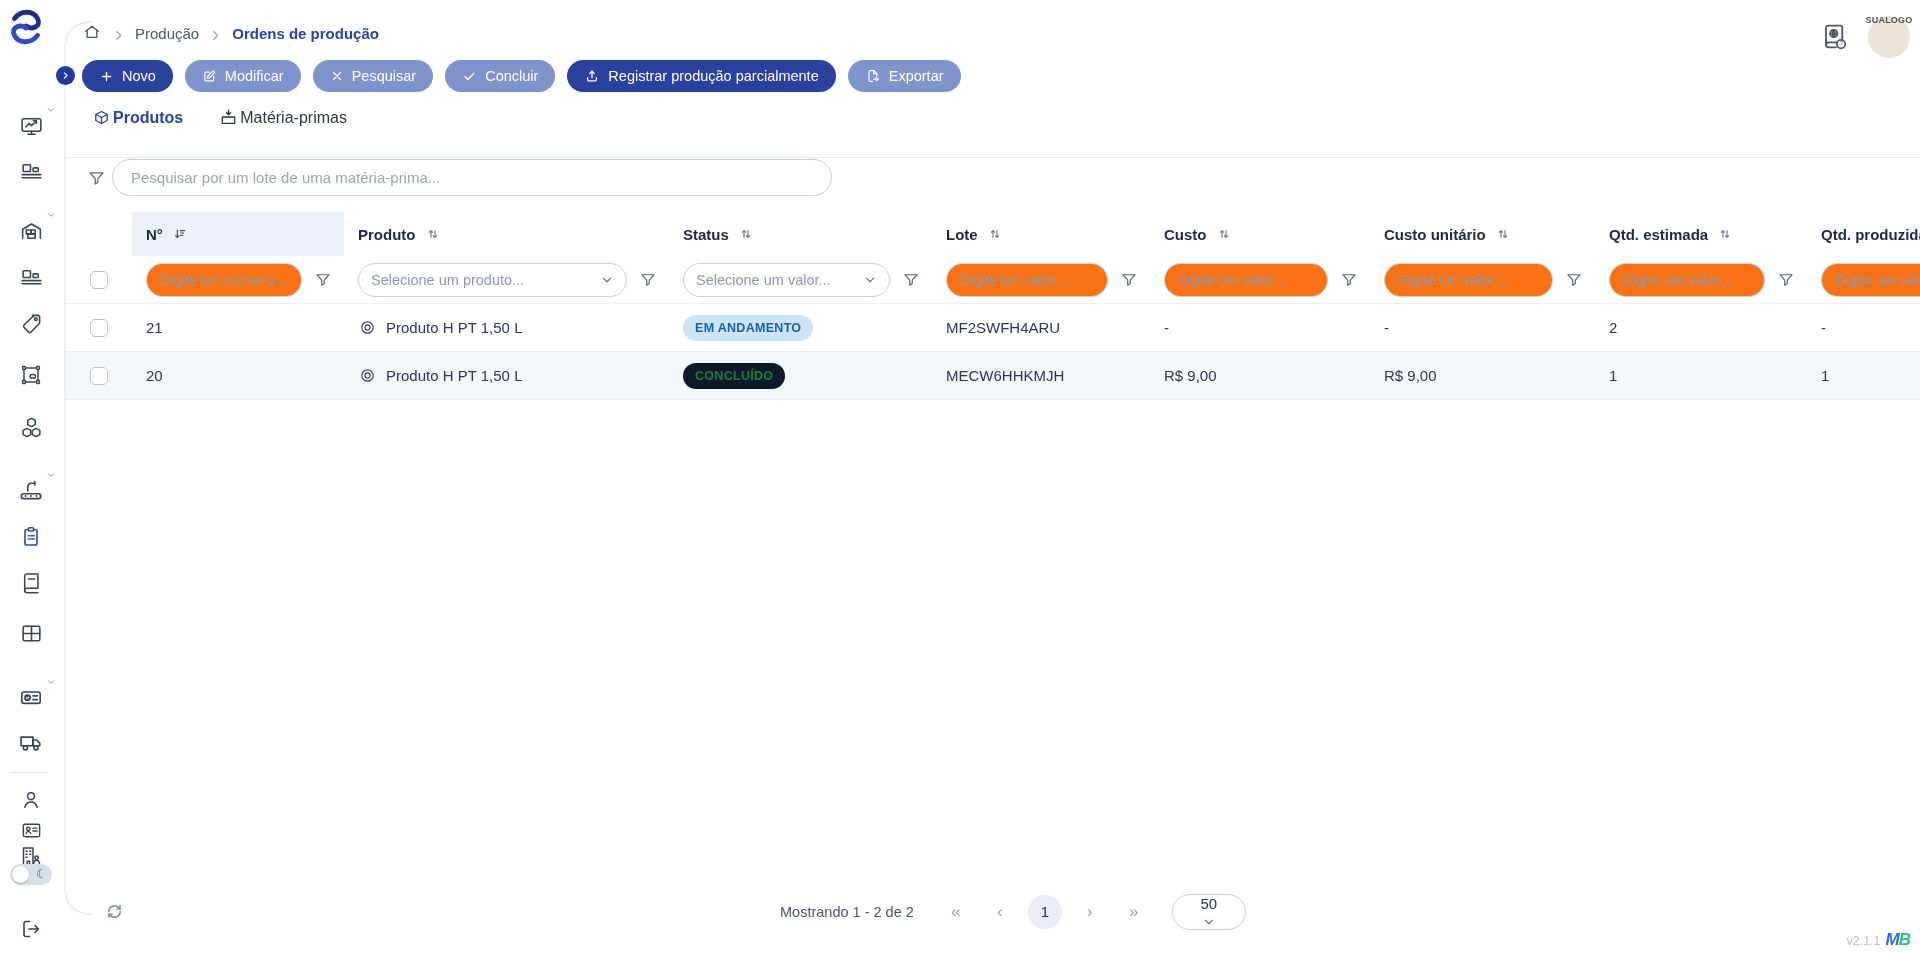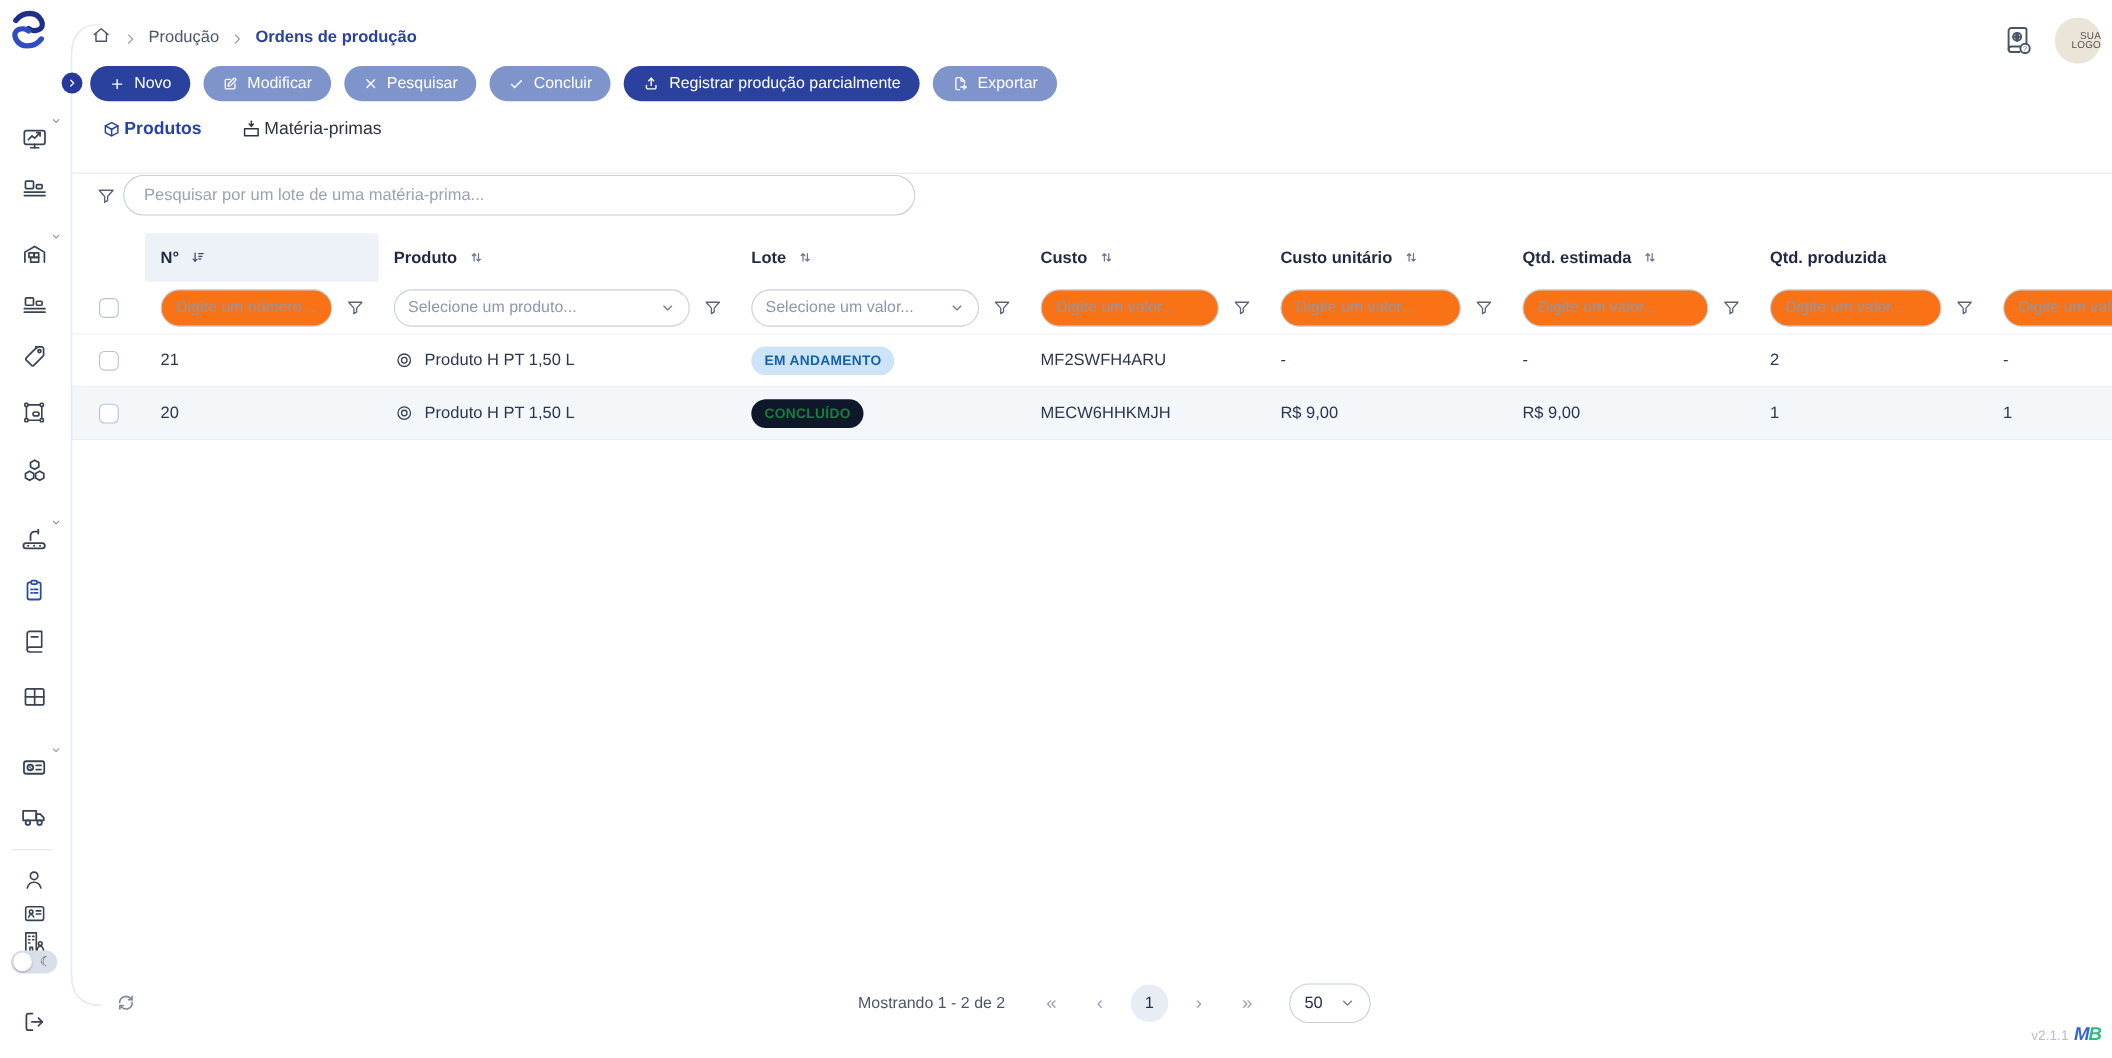--- a/index.html
+++ b/index.html
@@ -24,22 +24,22 @@
   .toggle { position:absolute; left:10px; top:864px; width:42px; height:21px; border-radius:11px; background:#d9dfe8; cursor:pointer; }
   .toggle .knob { position:absolute; left:2px; top:2px; width:17px; height:17px; border-radius:50%; background:#fff; box-shadow:0 1px 2px rgba(0,0,0,.25); }
   .toggle .moon { position:absolute; right:5px; top:1px; font-size:12px; color:#49536a; line-height:19px; }
 
   
   .breadcrumb { position:absolute; left:82px; top:22px; display:flex; align-items:flex-end; gap:10px; font-size:15px; color:#4a5568; }
   .breadcrumb .sep { color:#9aa3b5; }
   .breadcrumb .current { color:#2b419f; font-weight:700; }
   .help-icon { position:absolute; left:1818px; top:22px; color:#4a5468; cursor:pointer; }
   .sua-logo { position:absolute; left:1868px; top:16px; width:42px; height:42px; border-radius:50%; background:#eae4d9;
-    display:flex; flex-direction:column; align-items:flex-end; justify-content:center; line-height:1.05;
-    font-size:9px; font-weight:400; color:#55524a; letter-spacing:.2px; }
+    display:flex; flex-direction:row; align-items:flex-start; justify-content:center; line-height:1.05;
+    font-size:9px; font-weight:700; color:#55524a; letter-spacing:.2px; }
 
   
   .toolbar { position:absolute; left:82px; top:60px; display:flex; gap:12px; }
   .btn { height:32px; border-radius:16px; padding:0 17px; display:flex; align-items:center; gap:8px;
     font-size:14.5px; color:#fff; border:none; cursor:pointer; font-family:inherit; white-space:nowrap; }
   .btn.primary { background:#2a419e; }
   .btn.secondary { background:#8094cc; }
 
   
   .tabs { position:absolute; left:92px; top:108px; display:flex; gap:36px; align-items:center; }
@@ -84,21 +84,21 @@
 
   
   .refresh { position:absolute; left:104px; top:901px; color:#7c87a0; cursor:pointer; }
   .pagbar { position:absolute; left:780px; top:893px; height:37px; display:flex; align-items:center; }
   .showing { font-size:14.5px; color:#4a5568; margin-right:20px; white-space:nowrap; }
   .pgarrow { width:26px; text-align:center; font-size:17px; color:#97a1b4; cursor:pointer; user-select:none; margin:0 9px; }
   .pgcur { width:34px; height:34px; border-radius:50%; background:#e8ecf4; color:#26304b; font-size:15px;
     display:flex; align-items:center; justify-content:center; margin:0 6px; cursor:pointer; }
   .pgsize { margin-left:16px; width:74px; height:36px; border:1.3px solid #c6cfdd; border-radius:18px;
     display:flex; align-items:center; justify-content:space-between; padding:0 13px; cursor:pointer;
-    font-size:15px; color:#26304b; }
+    font-size:15px; color:#26304b;flex-direction:column; }
   .pgsize .chevd { color:#6b7690; }
   .version { position:absolute; right:10px; top:930px; display:flex; align-items:baseline; gap:5px; }
   .vtext { font-size:12.5px; color:#b7bec9; }
   .brand { font-style:italic; font-weight:800; font-size:17px; letter-spacing:-1px; }
   .brand .m { color:#3464d8; }
   .brand .b { color:#2dbd7f; }
 </style>
 </head>
 <body>
 
@@ -396,20 +396,26 @@
     <div class="th sorted">
       <span>N°</span>
       <svg class="sorticon active" width="16" height="16" viewBox="0 0 24 24" fill="none" stroke="currentColor" stroke-width="1.7" stroke-linecap="round" stroke-linejoin="round">
         <path d="M8 6v11"></path>
           <path d="M8 17l-2.6-2.6M8 17l2.6-2.6"></path>
           <path d="M13 7h6M13 10.5h4.5M13 14h3"></path>
       </svg>
     </div>
     <div class="th">
       <span>Produto</span>
+      <svg class="sorticon" width="16" height="16" viewBox="0 0 24 24" fill="none" stroke="currentColor" stroke-width="1.7" stroke-linecap="round" stroke-linejoin="round">
+          <path d="M9 17V7M9 7L6.6 9.4M9 7l2.4 2.4M15 7v10M15 17l-2.4-2.4M15 17l2.4-2.4"></path>
+        </svg>
+    </div>
+    <div class="th">
+      <span>Status</span>
       <svg class="sorticon" width="16" height="16" viewBox="0 0 24 24" fill="none" stroke="currentColor" stroke-width="1.7" stroke-linecap="round" stroke-linejoin="round">
           <path d="M9 17V7M9 7L6.6 9.4M9 7l2.4 2.4M15 7v10M15 17l-2.4-2.4M15 17l2.4-2.4"></path>
         </svg>
     </div>
     <div class="th">
       <span>Lote</span>
       <svg class="sorticon" width="16" height="16" viewBox="0 0 24 24" fill="none" stroke="currentColor" stroke-width="1.7" stroke-linecap="round" stroke-linejoin="round">
           <path d="M9 17V7M9 7L6.6 9.4M9 7l2.4 2.4M15 7v10M15 17l-2.4-2.4M15 17l2.4-2.4"></path>
         </svg>
     </div>

